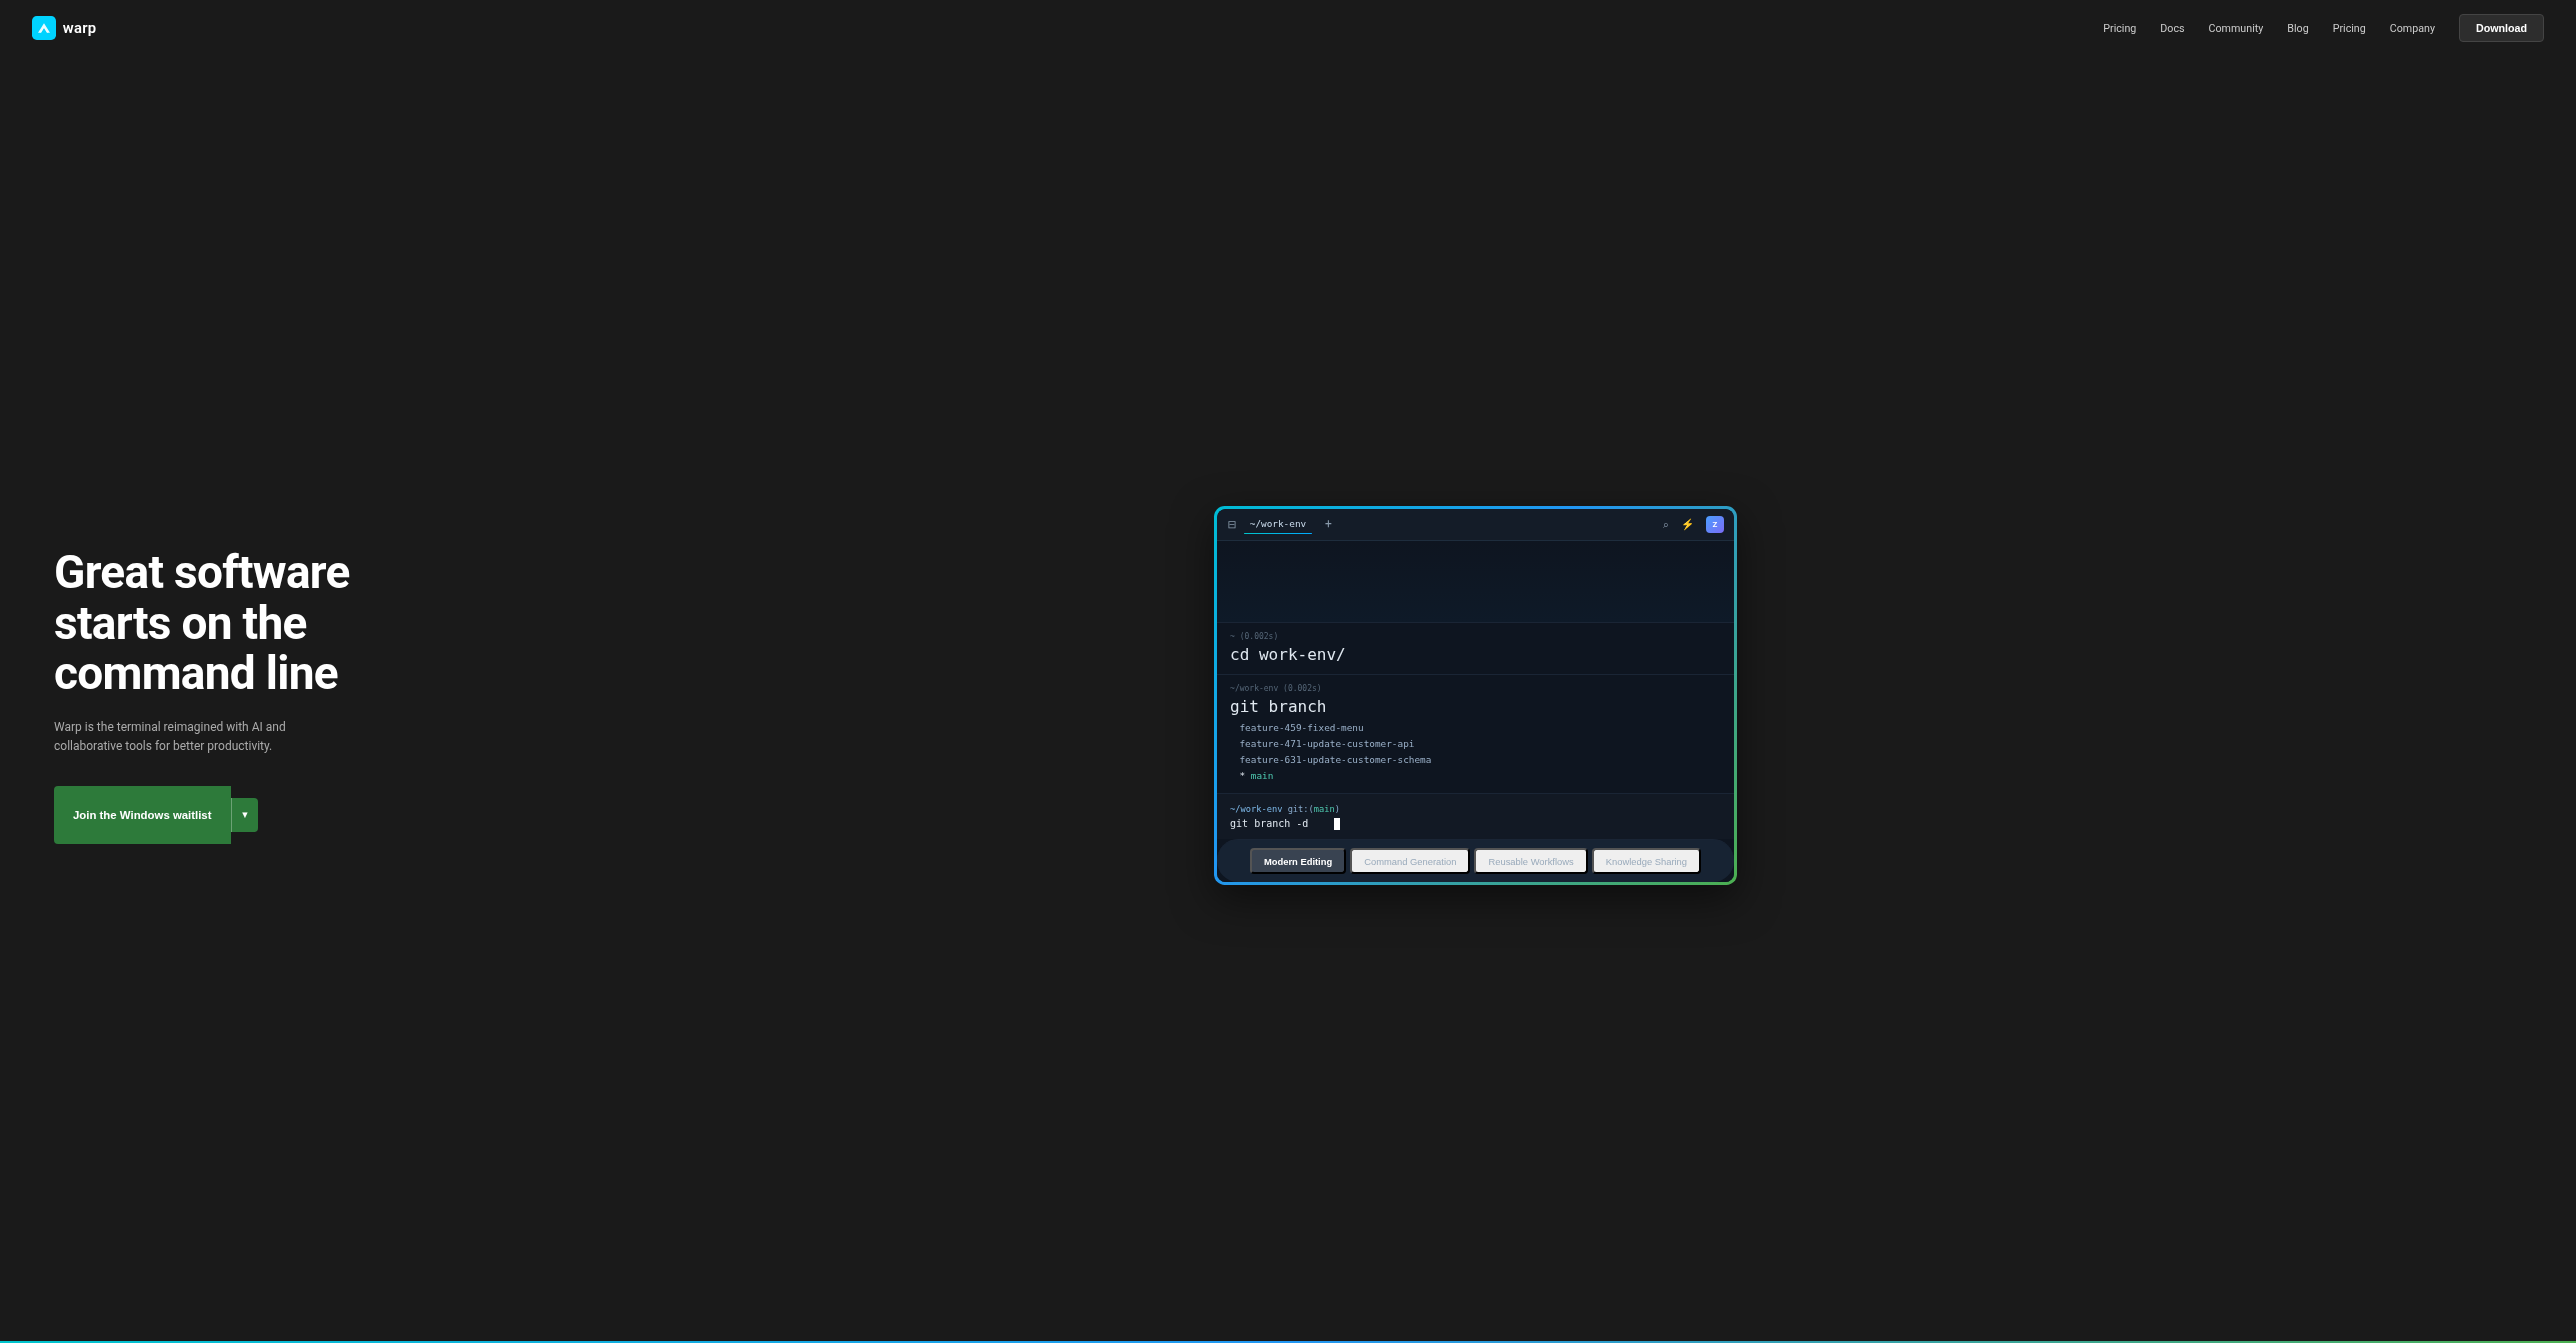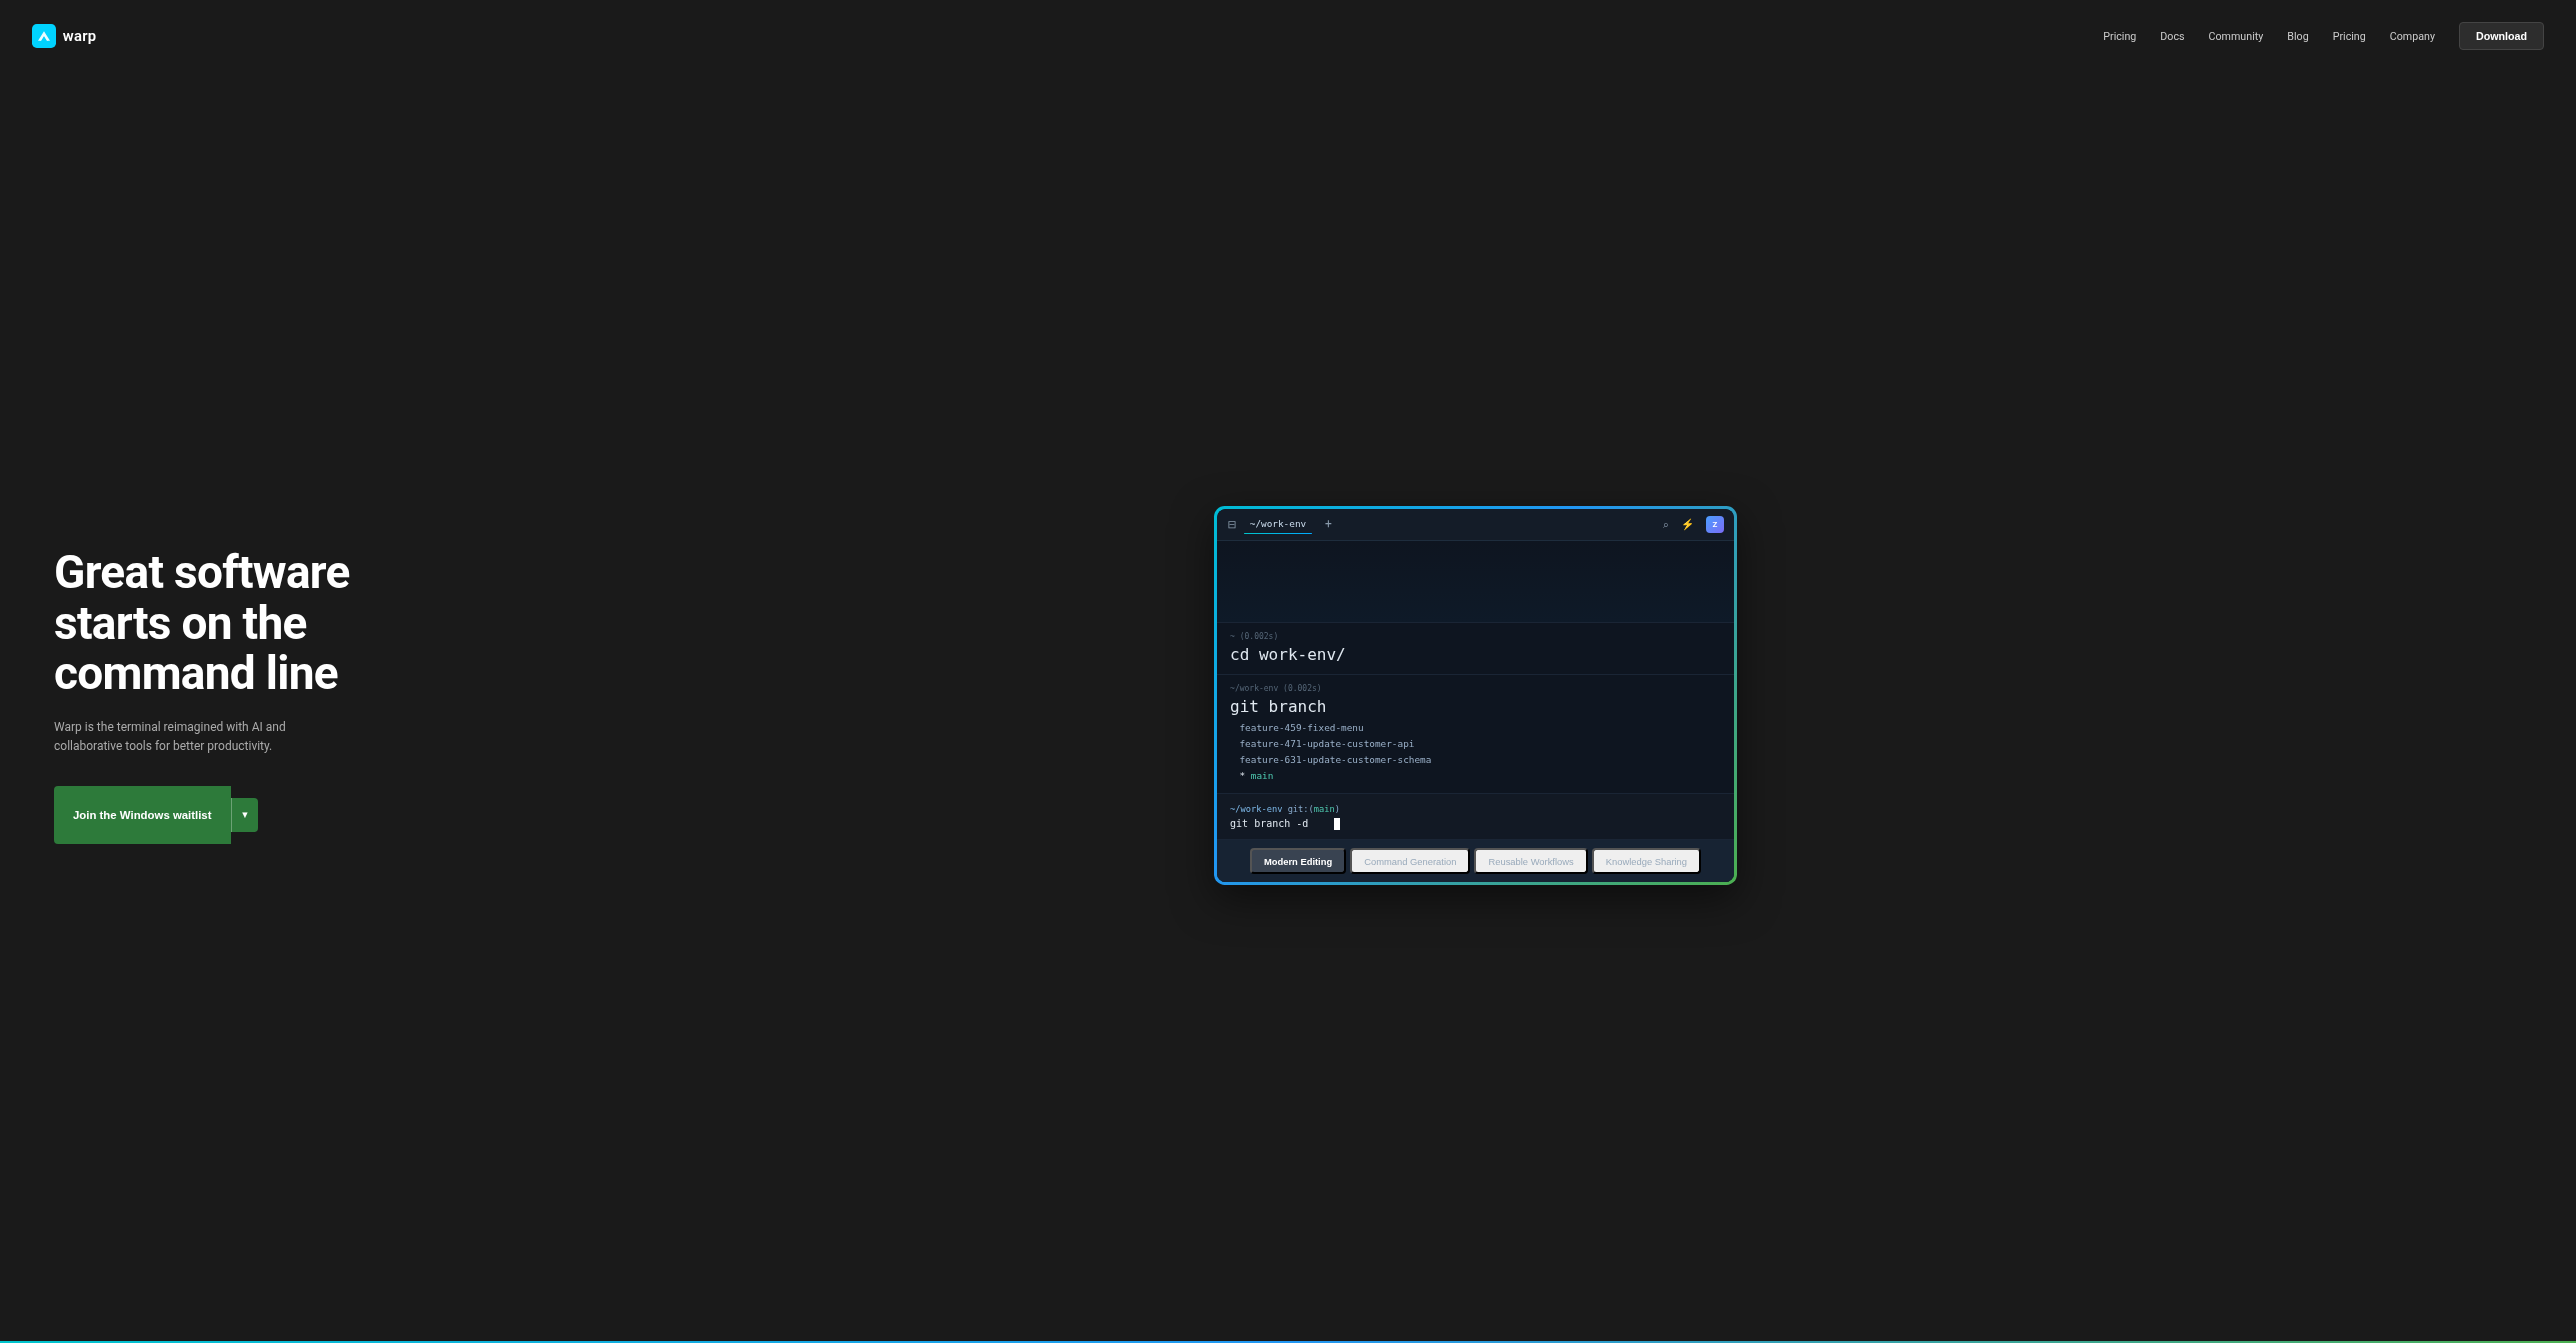--- a/index.html
+++ b/index.html
@@ -14,21 +14,21 @@
 
     
     nav {
       display: flex;
       align-items: center;
       justify-content: space-between;
       padding: 0 32px;
       height: 48px;
       background-color: #1a1a1a;
       position: sticky;
-      top: 12px;
+      top: 4px;
       z-index: 100;
     }
 
     .nav-logo {
       display: flex;
       align-items: center;
       gap: 6.7px;
       text-decoration: none;
       color: #ffffff;
     }
@@ -336,20 +336,21 @@
     
     .feature-tabs {
       display: flex;
       align-items: center;
       gap: 4px;
       margin-top: 0;
       padding: 8px 10.7px;
       background: rgba(30, 45, 65, 0.6);
       border-top: 0.7px solid #1a2535;
       justify-content: center;
+      border-radius: 21px;
     }
 
     .feature-tab {
       padding: 5.4px 12px;
       border-radius: 4px;
       font-size: 9.4px;
       font-weight: 500;
       cursor: pointer;
       color: #99aabb;
       transition: all 0.2s;

